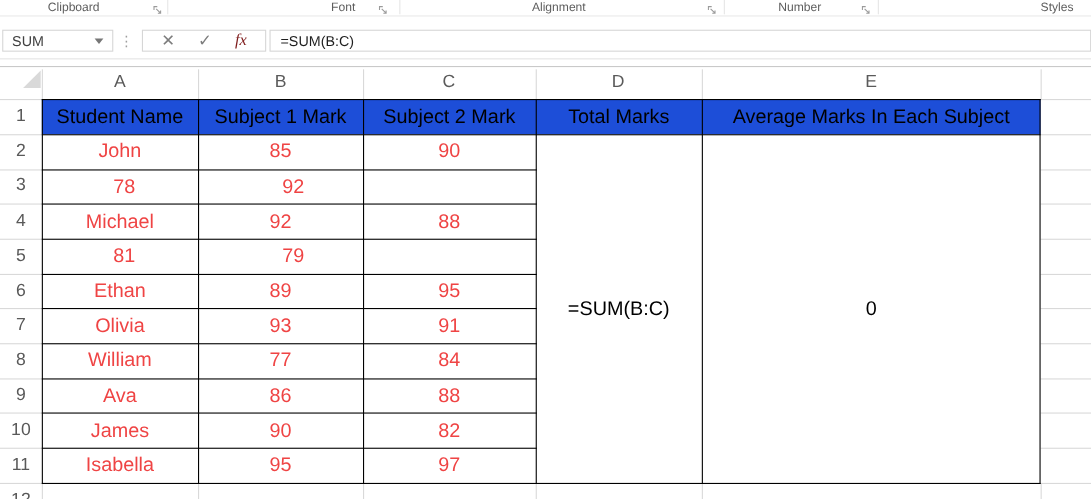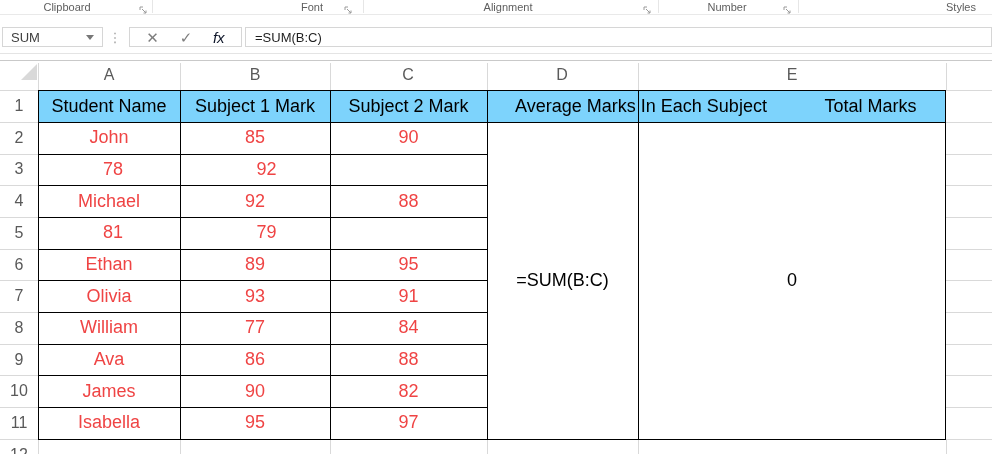--- a/index.html
+++ b/index.html
@@ -18,21 +18,21 @@
   .rlabel{position:absolute;top:1px;font-size:11px;color:#5e5e5e;transform:translateX(-50%);white-space:nowrap;}
   .rlabel.noc{transform:none;}
   .rsep{position:absolute;top:0;width:1px;height:13px;background:#e6e6e6;}
   .launcher{position:absolute;top:2px;width:10px;height:10px;}
   
   .fb-box{position:absolute;top:27px;height:20px;background:#fff;border:1px solid #d6d6d6;box-sizing:border-box;display:flex;align-items:center;}
   .namebox-text{padding-left:8px;font-size:13px;color:#404040;flex:1;}
   .dd-caret{width:0;height:0;border-left:4px solid transparent;border-right:4px solid transparent;border-top:5px solid #777;margin-right:8px;}
   .dots{position:absolute;top:27px;left:110px;height:20px;width:10px;display:flex;align-items:center;justify-content:center;color:#9e9e9e;font-size:13px;}
   .fbtn{font-size:15px;color:#7d7d7d;line-height:1;}
-  .fx{font-family:Liberation Sans, sans-serif;font-style:italic;font-size:15px;color:#0f172a;}
+  .fx{font-family:Liberation Serif, serif;font-style:italic;font-size:15px;color:#7f1d1d;}
   .formula-text{padding-left:9px;font-size:13px;color:#1f1f1f;}
   
   .colletter{position:absolute;top:62px;height:26px;display:flex;align-items:center;transform:translateX(-50%);font-size:16px;color:#5a5a5a;z-index:2;}
   .rownum{position:absolute;left:0;width:38px;display:flex;align-items:center;justify-content:center;font-size:16px;color:#595959;z-index:2;}
   .select-all{position:absolute;left:21px;top:64px;width:0;height:0;border-left:16px solid transparent;border-bottom:16px solid #d9d9d9;}
   
   .hdr-row{position:absolute;left:38px;top:90px;width:908px;height:32px;display:flex;z-index:4;}
   .hdr-cell{display:flex;align-items:center;justify-content:center;font-size:18px;color:#000;}
   .data-row{position:absolute;left:38px;width:449px;height:31.67px;display:flex;z-index:4;}
   .data-cell{display:flex;align-items:center;justify-content:center;font-size:18px;color:#ef4444;}
@@ -152,26 +152,26 @@
     <div class="hl" style="left:946px;top:407.03px;width:46px"></div>
   <div class="hl" style="left:0;top:439px;width:38px"></div>
     <div class="hl" style="left:946px;top:439px;width:46px"></div>
   <div class="vl" style="left:38px;top:440px;height:14px"></div>
   <div class="vl" style="left:180px;top:440px;height:14px"></div>
   <div class="vl" style="left:330px;top:440px;height:14px"></div>
   <div class="vl" style="left:487px;top:440px;height:14px"></div>
   <div class="vl" style="left:638px;top:440px;height:14px"></div>
   <div class="vl" style="left:946px;top:440px;height:14px"></div>
 
-  <div class="hdr-row" style="background:#7dd3fc">
+  <div class="hdr-row" style="background:#1d4ed8">
     <div class="hdr-cell w1">Student Name</div>
     <div class="hdr-cell w2">Subject 1 Mark</div>
     <div class="hdr-cell w3">Subject 2 Mark</div>
+    <div class="hdr-cell w4">Total Marks</div>
     <div class="hdr-cell w5">Average Marks In Each Subject</div>
-    <div class="hdr-cell w4">Total Marks</div>
   </div>
 
   <div class="data-row" style="top:122px">
     <div class="data-cell w1">John</div>
     <div class="data-cell w2">85</div>
     <div class="data-cell w3">90</div>
   </div>
   <div class="data-row" style="top:153.67px">
     <div class="data-cell w2">78</div>
     <div class="data-cell w3">92</div>

